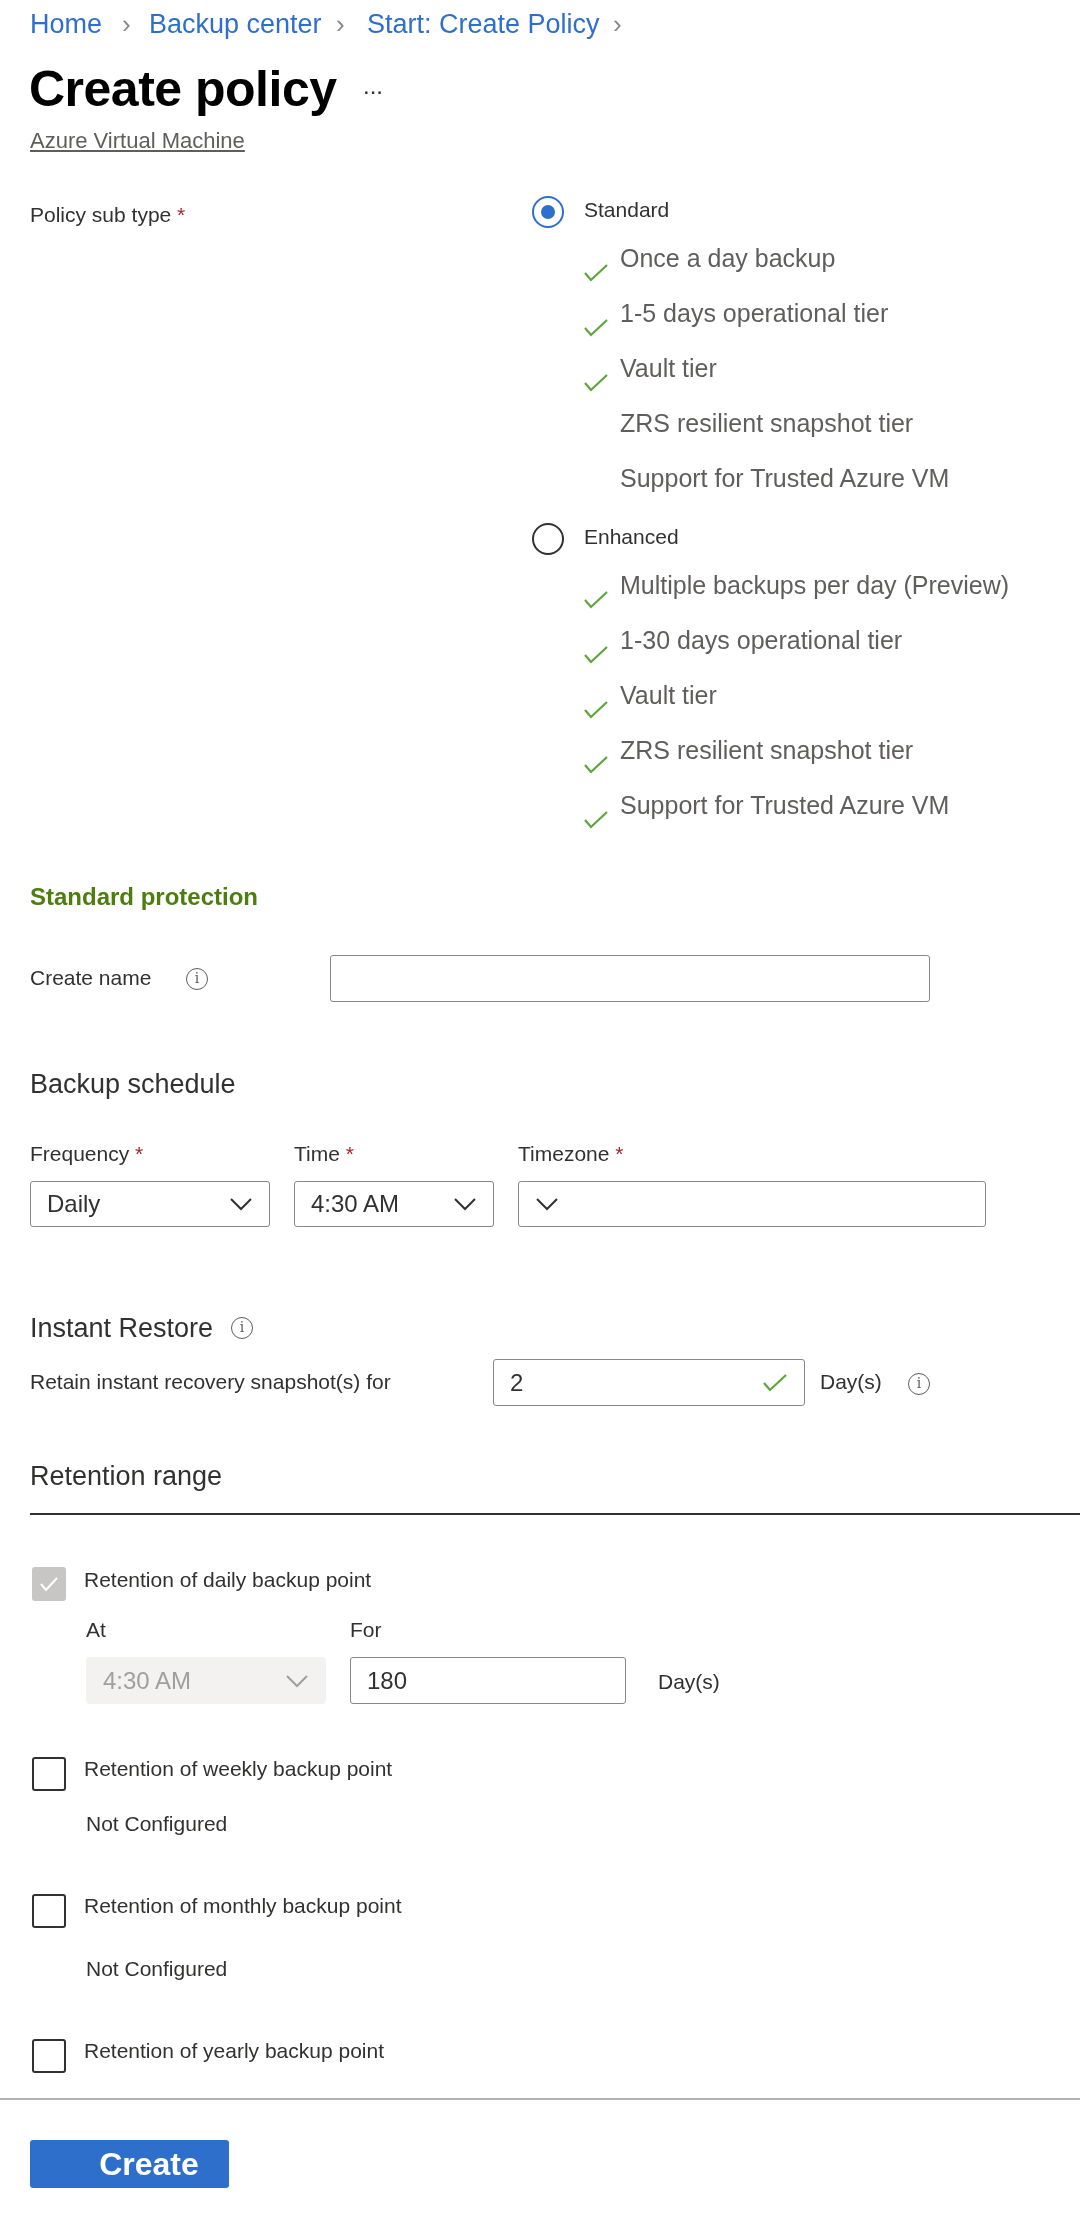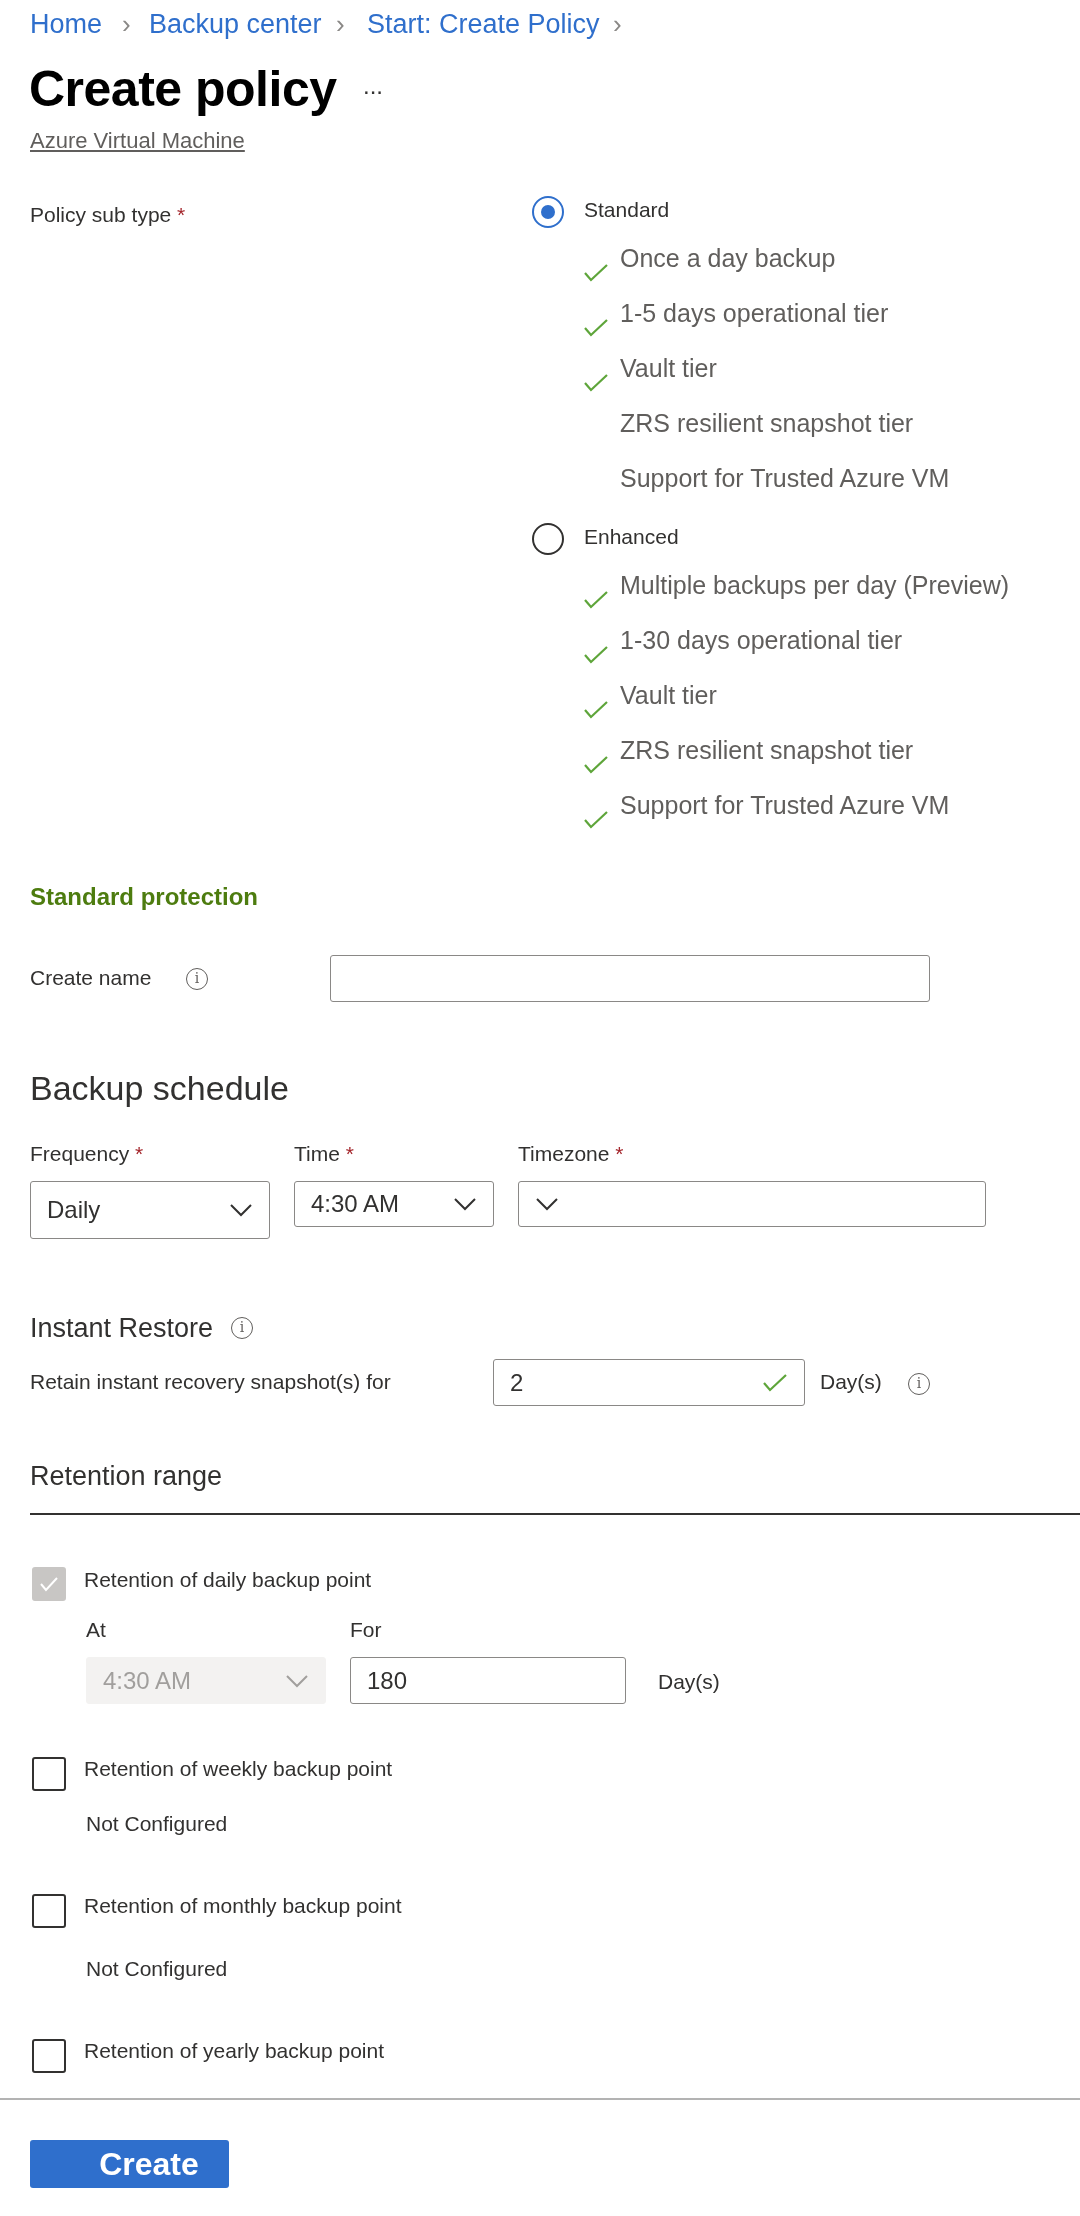--- a/index.html
+++ b/index.html
@@ -110,27 +110,27 @@
     <polyline points="2,11 8,18 24,3" fill="none" stroke="#5ea53a" stroke-width="2.2"></polyline>
   </svg>
 <div class="abs feat" style="left:620px; top:791px;">Support for Trusted Azure VM</div>
 
 <div class="abs" style="left:30px; top:883px; font-size:24px; font-weight:bold; color:#4d7c0f;">Standard protection</div>
 
 <div class="abs label" style="left:30px; top:966px;">Create name</div>
 <div class="abs info-icon" style="left:186px; top:968px;">i</div>
 <div class="abs input" style="left:330px; top:955px; width:600px; height:47px;"></div>
 
-<div class="abs" style="left:30px; top:1069px; font-size:34px; color:#323130;">Backup schedule</div>
+<div class="abs" style="left:30px; top:1069px; font-size:27px; color:#323130;">Backup schedule</div>
 
 <div class="abs label" style="left:30px; top:1142px;">
   <span>Frequency</span>
   <span class="req">*</span>
 </div>
-<div class="abs select" style="left:30px; top:1181px; width:240px; height:58px;">
+<div class="abs select" style="left:30px; top:1181px; width:240px; height:46px;">
   <span>Daily</span>
   <svg width="24" height="14" viewBox="0 0 24 14">
       <polyline points="2,2 12,12 22,2" fill="none" stroke="#323130" stroke-width="2"></polyline>
     </svg>
 </div>
 
 <div class="abs label" style="left:294px; top:1142px;">
   <span>Time</span>
   <span class="req">*</span>
 </div>

